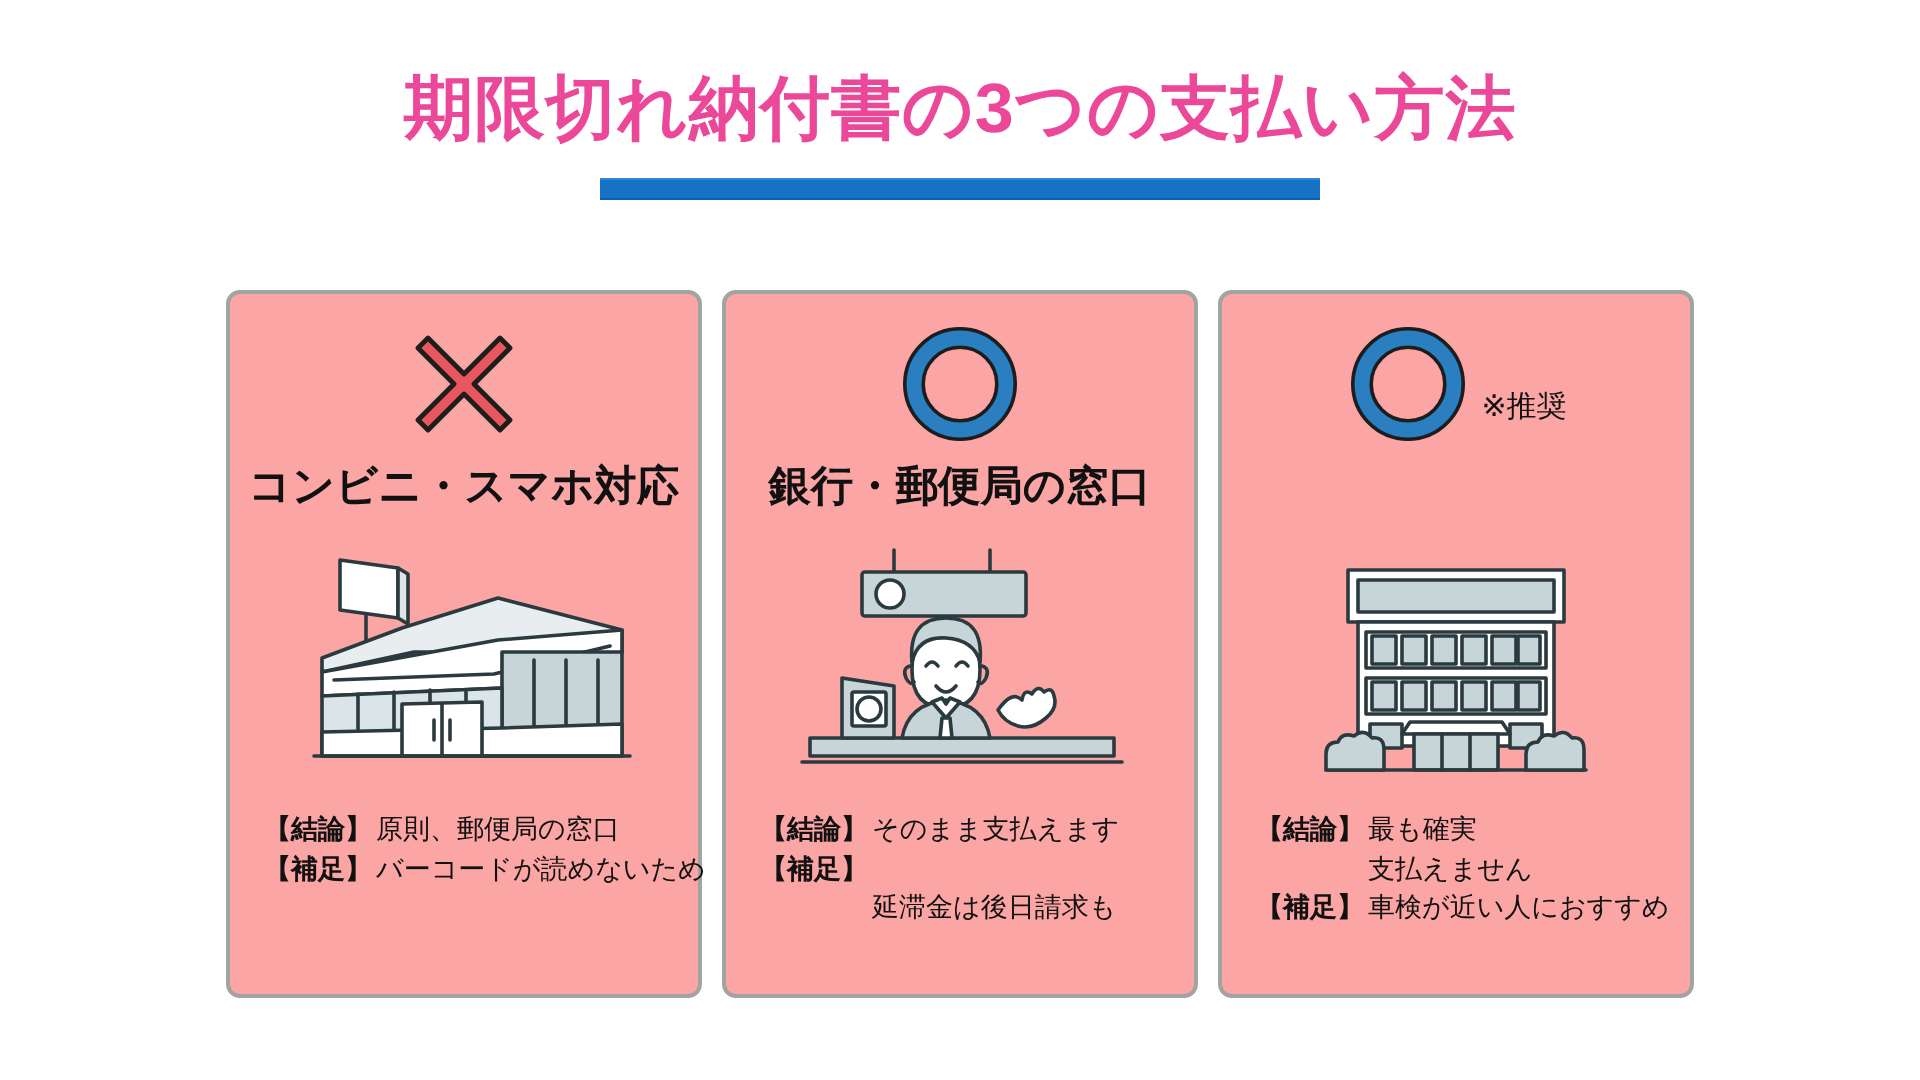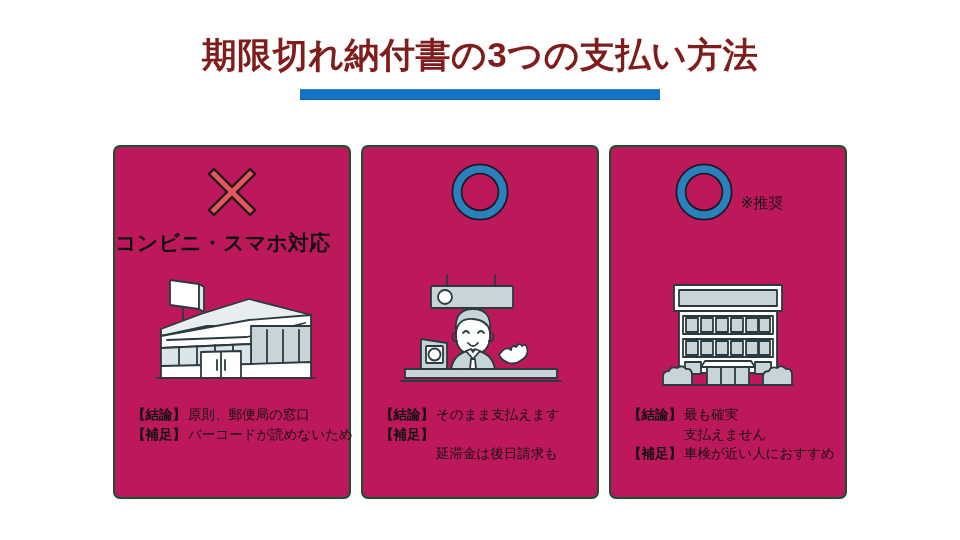--- a/index.html
+++ b/index.html
@@ -23,21 +23,21 @@
     left: 0;
     top: 36px;
     width: 960px;
     text-align: center;
   }
   .page-title {
     font-size: 35px;
     font-weight: bold;
     letter-spacing: 0.5px;
     line-height: 1.1;
-    color: #7f1d1d;
+    color: #ec4899;
     white-space: nowrap;
   }
   .title-rule {
     width: 360px;
     height: 11px;
     margin: 14px auto 0 auto;
     background: #1572c4;
     border-top: 1px solid #2f86d4;
     border-bottom: 1px solid #0d5fa8;
     box-sizing: border-box;
@@ -50,23 +50,23 @@
     top: 145px;
     width: 734px;
     height: 354px;
     display: flex;
     justify-content: space-between;
   }
   .card {
     width: 238px;
     height: 354px;
     box-sizing: border-box;
-    border: 2px solid #14532d;
+    border: 2px solid #a3a3a3;
     border-radius: 7px;
-    background: #be185d;
+    background: #fca5a5;
     position: relative;
   }
 
   
   .mark-row {
     position: absolute;
     left: 0;
     top: 14px;
     width: 100%;
     height: 62px;
@@ -88,20 +88,21 @@
     margin-top: 22px;
     white-space: nowrap;
   }
 
   
   .card-heading {
     position: absolute;
     left: 0;
     top: 82px;
     width: 100%;
+    text-align: center;
     font-size: 21px;
     font-weight: bold;
     letter-spacing: 0.2px;
     color: #111111;
     white-space: nowrap;
   }
 
   
   .illus {
     position: absolute;
@@ -210,20 +211,21 @@
   </div>
 
   <div class="card">
     <div class="mark-row">
       <svg class="mark" viewBox="0 0 62 62">
         <circle cx="31" cy="31" r="23" fill="none" stroke="#2a7fc0" stroke-width="9"></circle>
         <circle cx="31" cy="31" r="27.6" fill="none" stroke="#1d1d1d" stroke-width="1.8"></circle>
         <circle cx="31" cy="31" r="18.4" fill="none" stroke="#1d1d1d" stroke-width="1.8"></circle>
       </svg>
     </div>
+    <div class="card-heading">銀行・郵便局の窓口</div>
 
     <div class="illus">
       <svg width="170" height="120" viewBox="0 0 170 120">
         <g stroke="#2b3a3f" stroke-width="1.8" stroke-linejoin="round" stroke-linecap="round" fill="none">
 
           <line x1="52" y1="2" x2="52" y2="13"></line>
           <line x1="100" y1="2" x2="100" y2="13"></line>
 
           <rect x="36" y="13" width="82" height="22" rx="1.5" fill="#c7d4d8"></rect>
           <circle cx="50" cy="24" r="7" fill="#ffffff"></circle>

